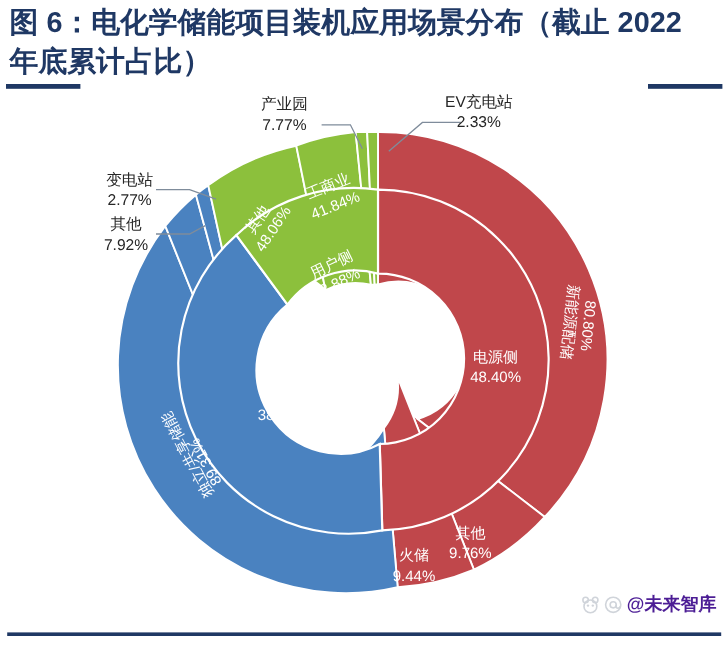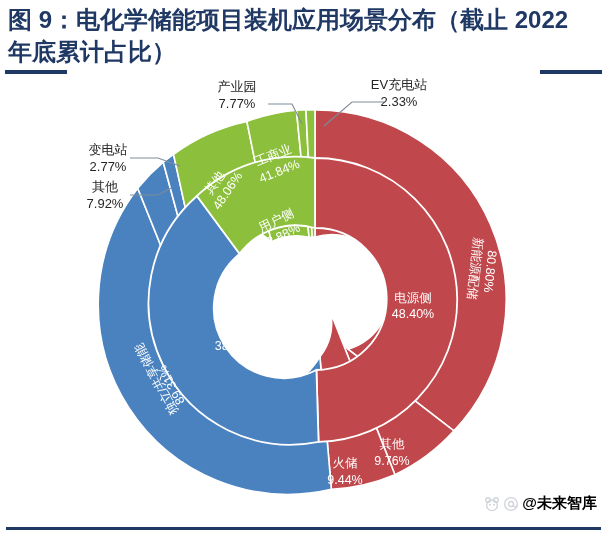--- a/index.html
+++ b/index.html
@@ -30,31 +30,31 @@
 
   text{font-family:"Liberation Sans","DejaVu Sans",sans-serif;}
   .seg-label{fill:#ffffff;font-size:12.5px;text-anchor:middle;}
   .call-label{fill:#262626;font-size:13px;text-anchor:middle;}
   .leader{stroke:#7F8C9B;stroke-width:1.1;fill:none;}
 
   
   .watermark{
     position:absolute;right:10px;top:494px;
     display:flex;align-items:center;gap:3px;
-    color:#000000;font-size:15px;font-weight:bold;
+    color:#4c1d95;font-size:15px;font-weight:bold;
     letter-spacing:0px;user-select:none;
   }
   .wm-ico{width:16px;height:16px;opacity:.85;}
 </style>
 </head>
 <body>
 
 <div id="figure">
 
-  <div class="title-block">图 9：电化学储能项目装机应用场景分布（截止 2022 年底累计占比）</div>
+  <div class="title-block">图 6：电化学储能项目装机应用场景分布（截止 2022 年底累计占比）</div>
 
   <div class="rule rule-top-left"></div>
   <div class="rule rule-top-right"></div>
   <div class="rule rule-bottom"></div>
 
   <div id="chart">
     <svg width="607" height="440" viewBox="0 0 607 440">
 
       <g>
 

